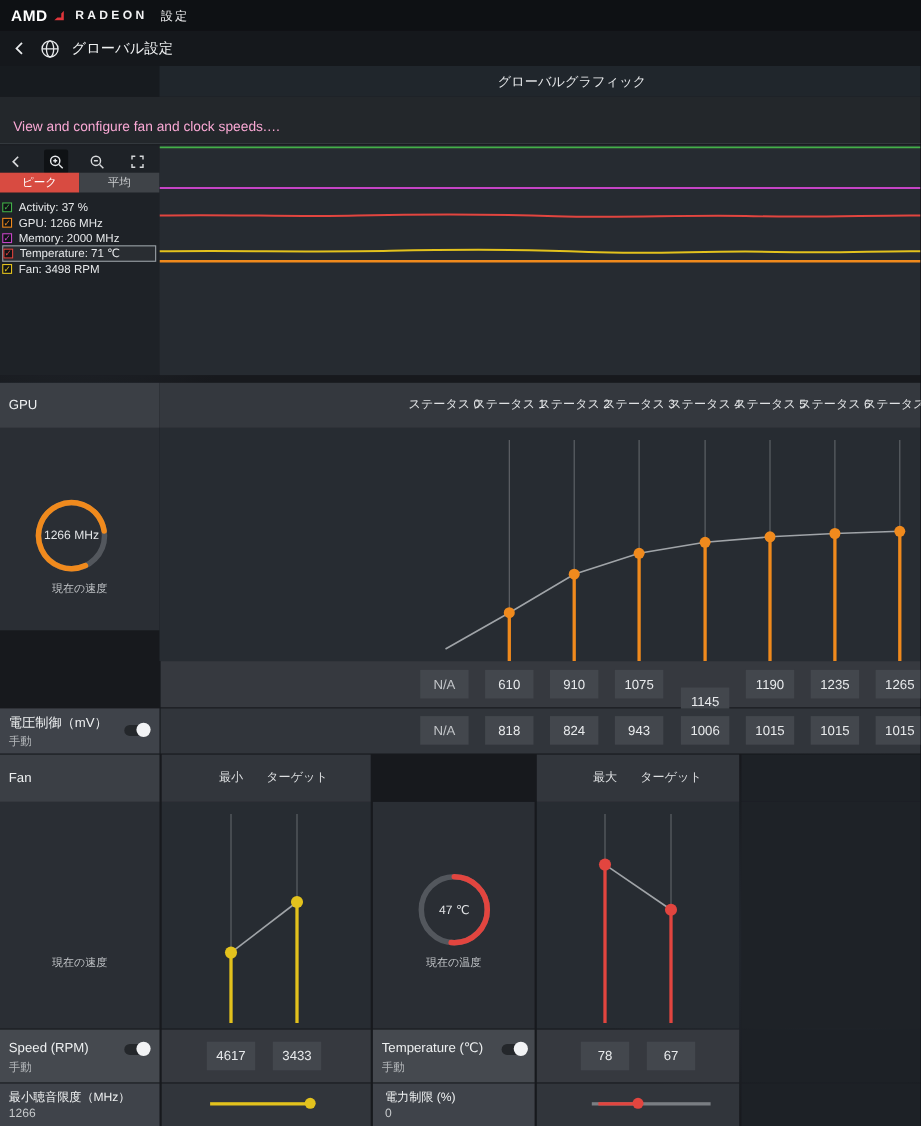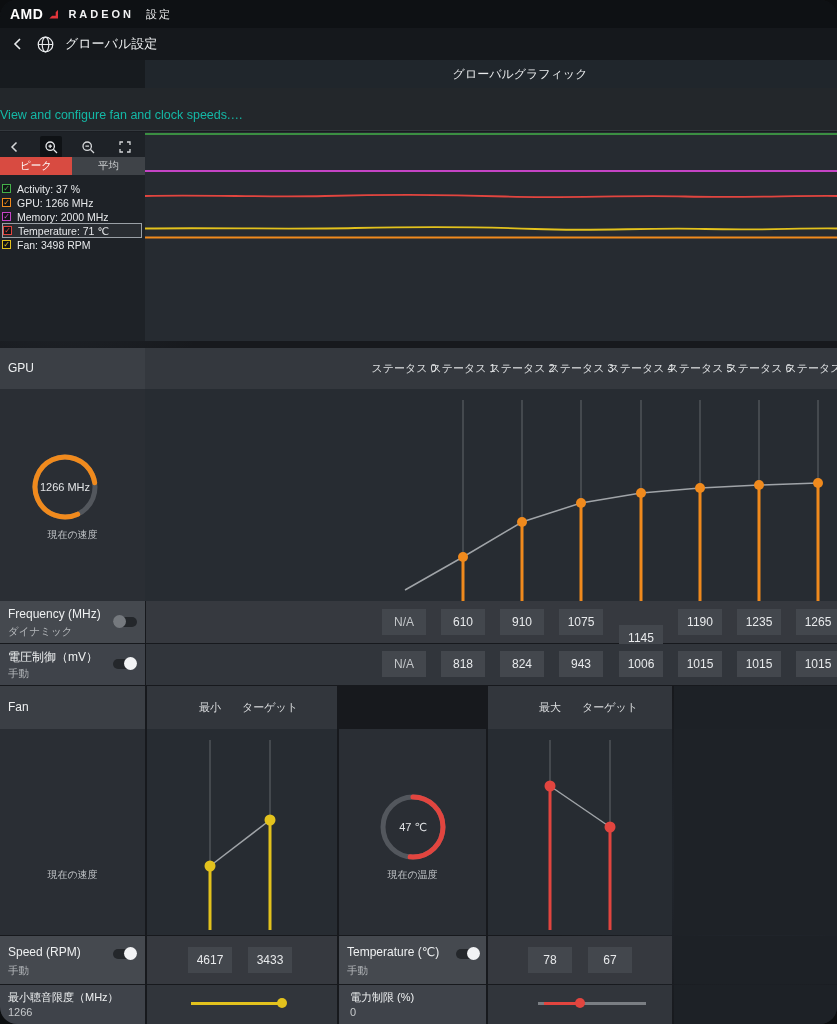--- a/index.html
+++ b/index.html
@@ -2,37 +2,37 @@
 <html><head>
 <meta charset="utf-8">
 <style>
   *{margin:0;padding:0;box-sizing:border-box}
   html,body{background:#0c0e10}
   body{font-family:"Liberation Sans","DejaVu Sans",sans-serif}
   .screen{position:relative;width:837px;height:1024px;overflow:hidden;color:#e9ebec;
     background:
       radial-gradient(260px 220px at 60px 240px,#242a31 0%,rgba(36,42,49,0) 70%),
       radial-gradient(320px 260px at 760px 860px,#262c34 0%,rgba(38,44,52,0) 70%),
-      #17191d; border-radius: 17px;}
+      #17191d;}
   .abs{position:absolute}
   .nw{white-space:nowrap}
 
   
   .topbar{left:0;top:0;width:837px;height:28px;background:#0e1114;display:flex;align-items:center;padding-left:10px;gap:6px}
   .brand{font-size:14px;font-weight:bold;letter-spacing:.5px;color:#fff}
   .amdmark{display:inline-block;width:9px;height:9px;background:#e0353b;clip-path:polygon(100% 0,100% 100%,0 100%,30% 70%,70% 70%,70% 30%)}
   .radeon{font-size:11px;font-weight:bold;letter-spacing:3px;color:#f2f3f4;margin-left:4px}
   .sakutei{font-size:11px;letter-spacing:2px;color:#f2f3f4;margin-left:6px}
   .navbar{left:0;top:28px;width:837px;height:32px;background:#15181c;display:flex;align-items:center;gap:10px;padding-left:10px}
   .navtitle{font-size:13px;color:#eff1f2}
   .tabrow{left:0;top:60px;width:837px;height:28px;background:#171b1f}
   .tabrow-inner{position:absolute;left:145px;top:0;width:692px;height:28px;background:#20262c}
   .toptab{position:absolute;left:520px;top:0;height:28px;line-height:28px;transform:translateX(-50%);font-size:12px;color:#e8eaec;cursor:pointer}
   .descrow{left:0;top:88px;width:837px;height:43px;background:#23272b;border-bottom:1px solid #33383d}
-  .desc{position:absolute;left:0;top:20px;font-size:12.5px;color:#14b8a6}
+  .desc{position:absolute;left:12px;top:20px;font-size:12.5px;color:#f9a8d4}
 
   
   .mon-left{left:0;top:132px;width:145px;height:209px;background:#1e2227}
   .mon-plot{left:145px;top:132px;width:692px;height:209px;background:#262b31}
   .toolslot{position:absolute;top:4px;width:22px;height:22px;display:flex;align-items:center;justify-content:center;border-radius:2px;cursor:pointer}
   .toolslot.pressed{background:#0f1215}
   .mtab{position:absolute;top:25px;height:18px;display:flex;align-items:center;justify-content:center;font-size:10.5px;cursor:pointer}
   .mtab.red{background:#d84b41;color:#fff}
   .mtab.gray{background:#3f4348;color:#c9ccce}
   .leg{position:absolute;left:2px;width:140px;height:13px;display:flex;align-items:center;gap:6px;font-size:10.5px;color:#e6e8ea;cursor:pointer}
@@ -168,21 +168,21 @@
     <span class="statehdr nw" style="left:259px">ステータス 0</span>
     <span class="statehdr nw" style="left:318px">ステータス 1</span>
     <span class="statehdr nw" style="left:377px">ステータス 2</span>
     <span class="statehdr nw" style="left:436px">ステータス 3</span>
     <span class="statehdr nw" style="left:496px">ステータス 4</span>
     <span class="statehdr nw" style="left:555px">ステータス 5</span>
     <span class="statehdr nw" style="left:614px">ステータス 6</span>
     <span class="statehdr nw" style="left:673px">ステータス 7</span>
   </div>
 
-  <div class="abs panel" style="left:0;top:389px;width:145px;height:212px;background:#2a2e34">
+  <div class="abs panel" style="left:0;top:389px;width:145px;height:184px;background:#2a2e34">
     <div class="gauge-wrap" style="left:28px;top:61px">
       <svg width="74" height="74">
         <circle cx="37" cy="37" r="30" fill="none" stroke="#53575d" stroke-width="5"></circle>
         <circle cx="37" cy="37" r="30" fill="none" stroke="#f08a1d" stroke-width="5" stroke-dasharray="150 188.5" stroke-linecap="round" transform="rotate(65 37 37)"></circle>
       </svg>
       <div class="gauge-val">1266 MHz</div>
     </div>
     <div class="gauge-cap" style="left:0;top:139px;width:145px">現在の速度</div>
   </div>
   <div class="abs panel" style="left:145px;top:389px;width:692px;height:212px;background:#272c32">
@@ -211,27 +211,20 @@
         <circle cx="377" cy="133" r="5"></circle>
         <circle cx="436" cy="114" r="5"></circle>
         <circle cx="496" cy="104" r="5"></circle>
         <circle cx="555" cy="99" r="5"></circle>
         <circle cx="614" cy="96" r="5"></circle>
         <circle cx="673" cy="94" r="5"></circle>
       </g>
     </svg>
   </div>
 
-  <div class="abs panel" style="left:0;top:601px;width:145px;height:42px;background:#45494f">
-    <span class="rowlabel nw" style="top:6px">Frequency (MHz)</span>
-    <span class="rowmode nw" style="top:24px">ダイナミック</span>
-    <div class="toggle" style="right:8px;top:16px">
-        <span class="knob"></span>
-      </div>
-  </div>
   <div class="abs panel" style="left:146px;top:601px;width:691px;height:42px;background:#36393f">
     <span class="vbox" style="left:236px;top:8px;color:#c3c6c9">N/A</span>
     <span class="vbox" style="left:295px;top:8px">610</span>
     <span class="vbox" style="left:354px;top:8px">910</span>
     <span class="vbox" style="left:413px;top:8px">1075</span>
     <span class="vbox" style="left:473px;top:24px">1145</span>
     <span class="vbox" style="left:532px;top:8px">1190</span>
     <span class="vbox" style="left:591px;top:8px">1235</span>
     <span class="vbox" style="left:650px;top:8px">1265</span>
   </div>

